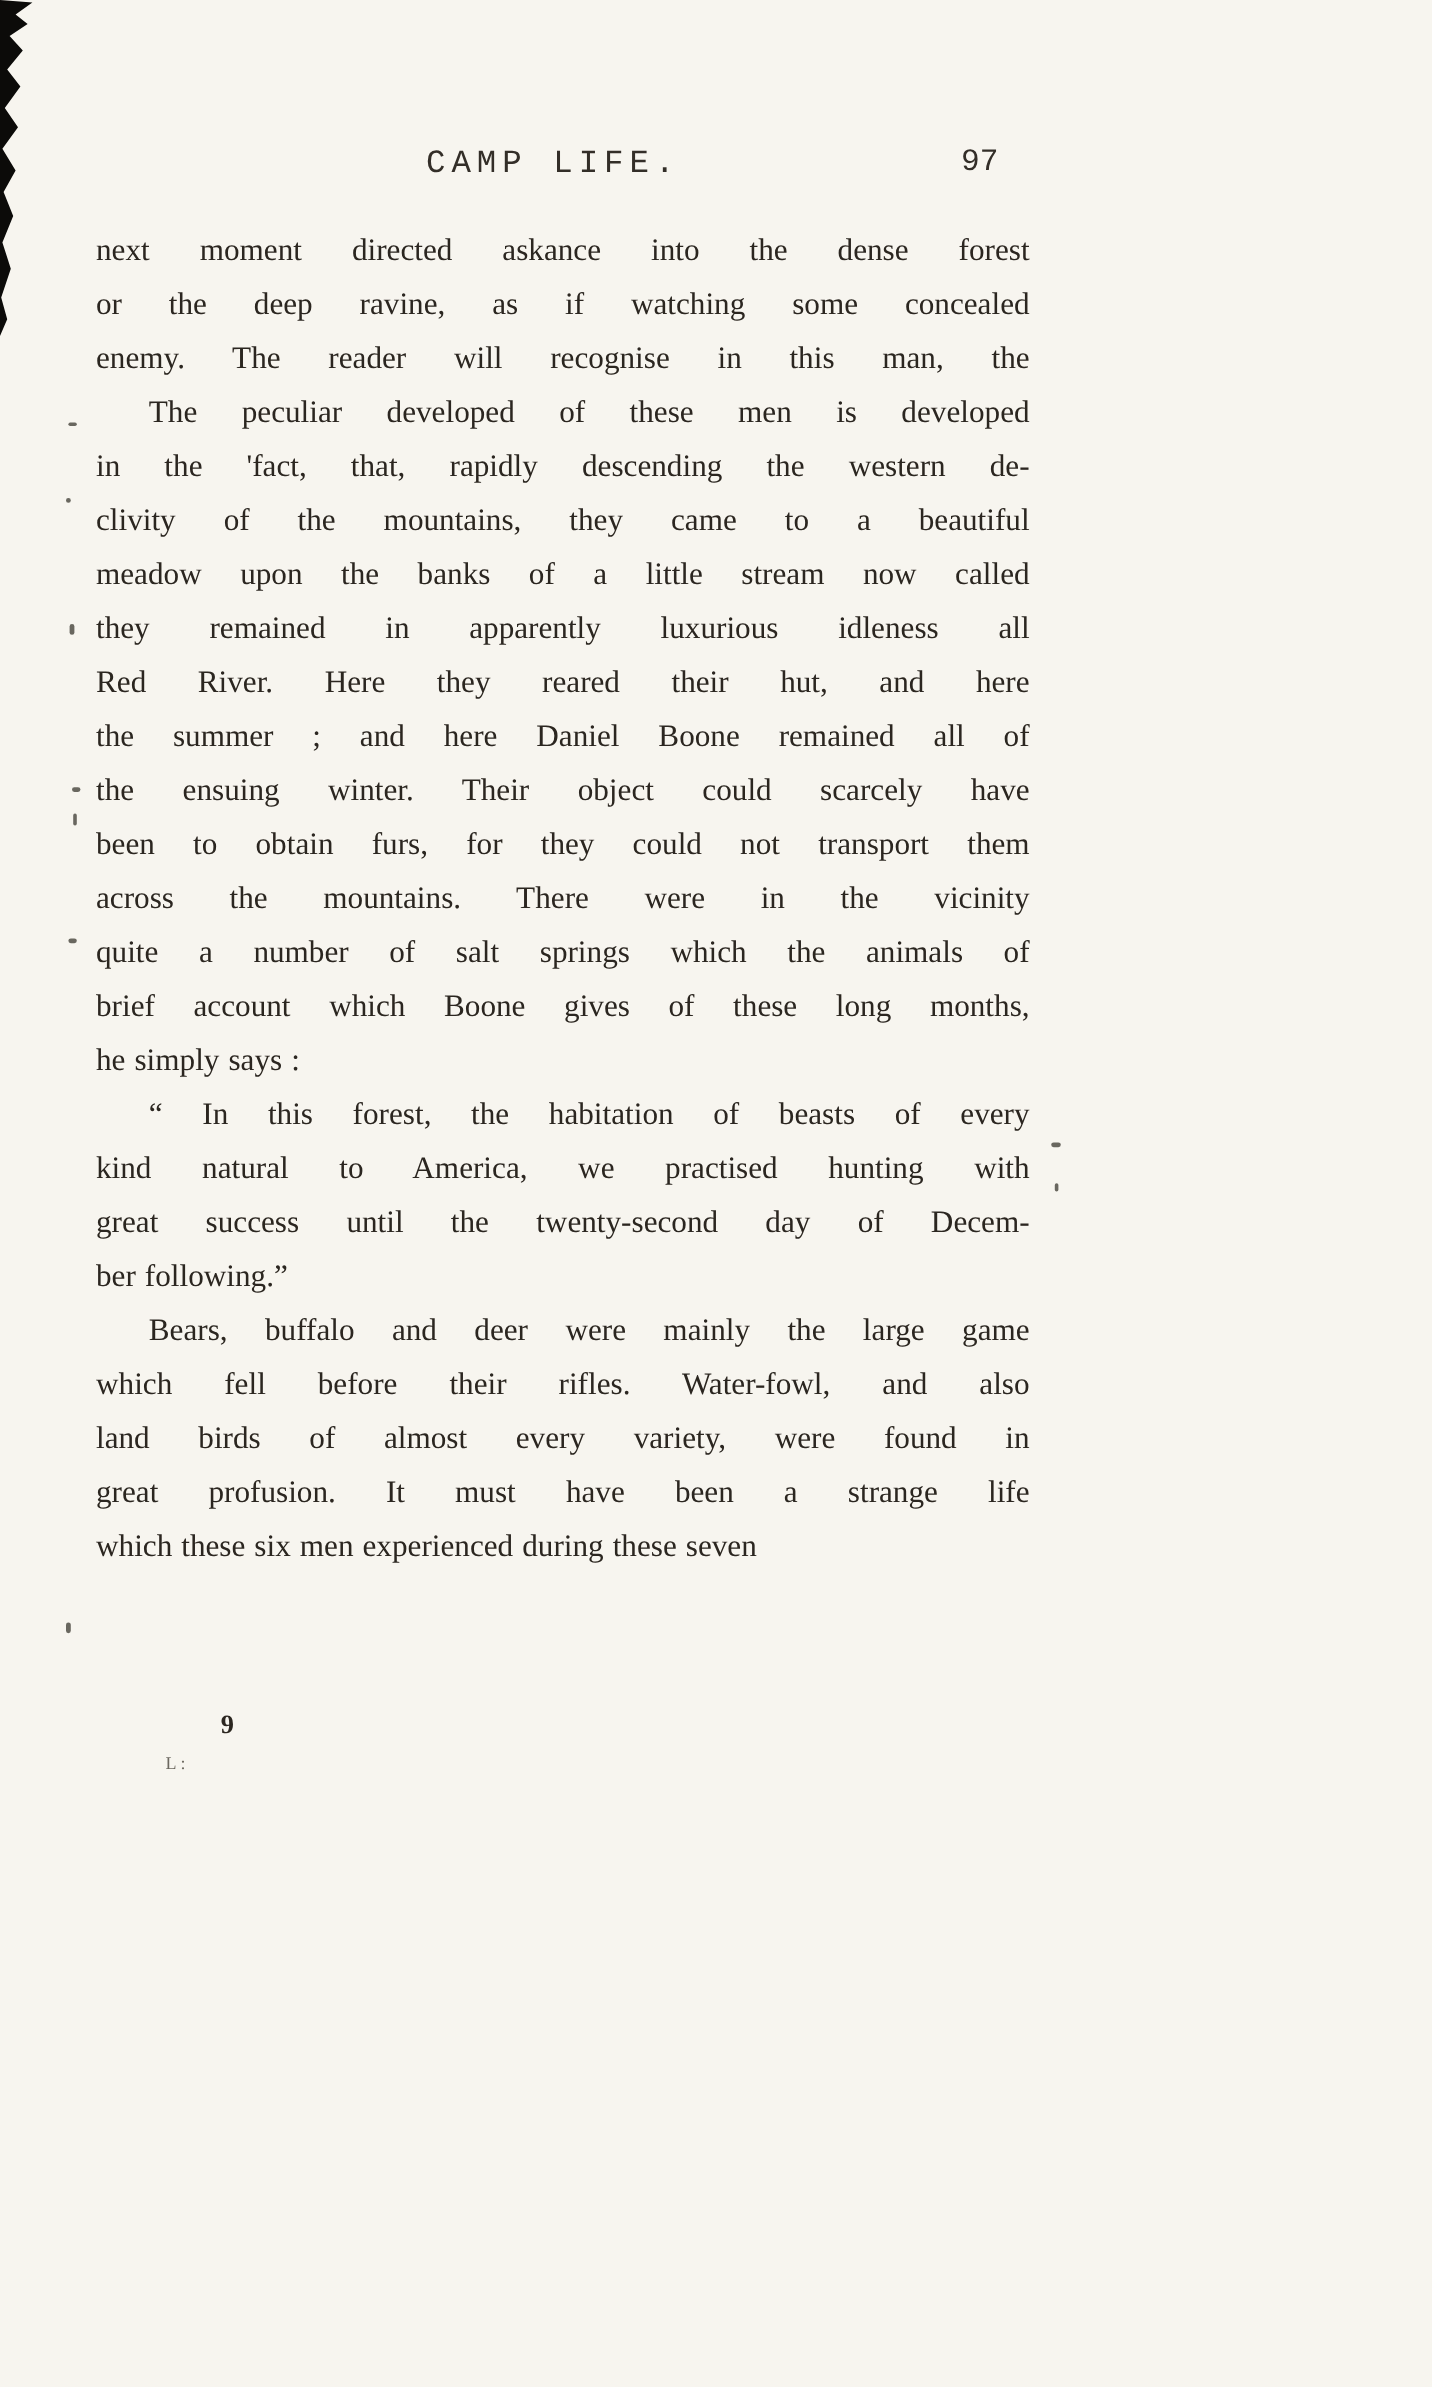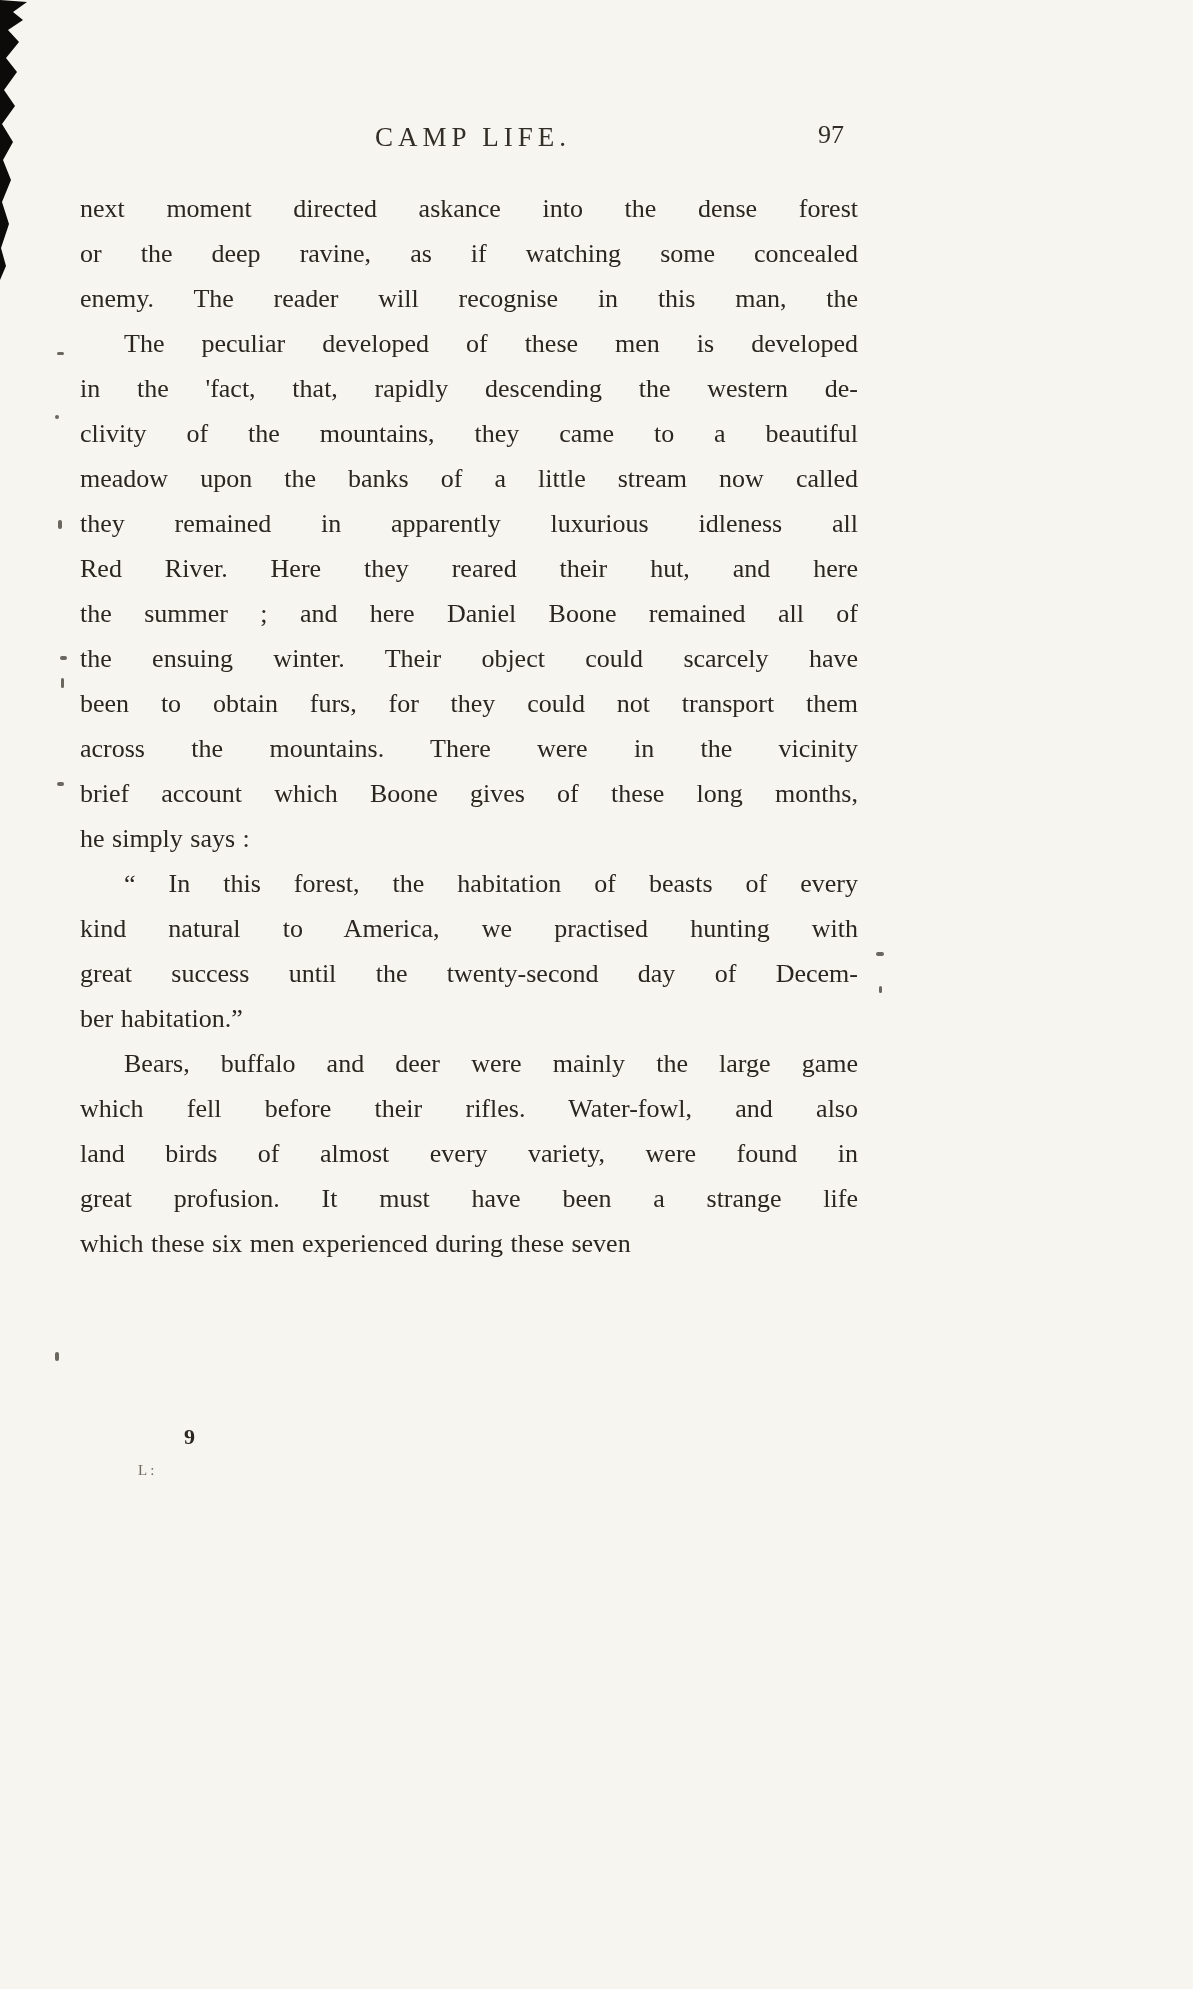--- a/index.html
+++ b/index.html
@@ -15,24 +15,25 @@
     overflow: hidden;
     font-family: "Liberation Serif", "DejaVu Serif", serif;
     color: #2b2username72420;
   }
   .page {
     color: #2b2620;
   }
   
   .header {
     position: absolute;
-    left: 84px;
+    left: 72px;
     top: 122px;
     width: 778px;
     height: 40px;
+    font-family: Liberation Mono, monospace;
   }
   .running-title {
     position: absolute;
     left: 0;
     right: 0;
     text-align: center;
     font-size: 27px;
     letter-spacing: 5px;
     color: #332e28;
   }
@@ -127,28 +128,29 @@
         <div class="line indent">The peculiar developed of these men is developed</div>
         <div class="line">in the 'fact, that, rapidly descending the western de-</div>
         <div class="line">clivity of the mountains, they came to a beautiful</div>
         <div class="line">meadow upon the banks of a little stream now called</div>
         <div class="line">they remained in apparently luxurious idleness all</div>
         <div class="line">Red River.  Here they reared their hut, and here</div>
         <div class="line">the summer ; and here Daniel Boone remained all of</div>
         <div class="line">the ensuing winter.  Their object could scarcely have</div>
         <div class="line">been to obtain furs, for they could not transport them</div>
         <div class="line">across the mountains.  There were in the vicinity</div>
+        <div class="line">quite a number of salt springs which the animals of</div>
         <div class="line">brief account which Boone gives of these long months,</div>
         <div class="line last">he simply says :</div>
       </div>
       <div class="para">
         <div class="line indent">“ In this forest, the habitation of beasts of every</div>
         <div class="line">kind natural to America, we practised hunting with</div>
         <div class="line">great success until the twenty-second day of Decem-</div>
-        <div class="line last">ber habitation.”</div>
+        <div class="line last">ber following.”</div>
       </div>
       <div class="para">
         <div class="line indent">Bears, buffalo and deer were mainly the large game</div>
         <div class="line">which fell before their rifles.  Water-fowl, and also</div>
         <div class="line">land birds of almost every variety, were found in</div>
         <div class="line">great profusion.  It must have been a strange life</div>
         <div class="line last">which these six men experienced during these seven</div>
       </div>
     </div>
 

